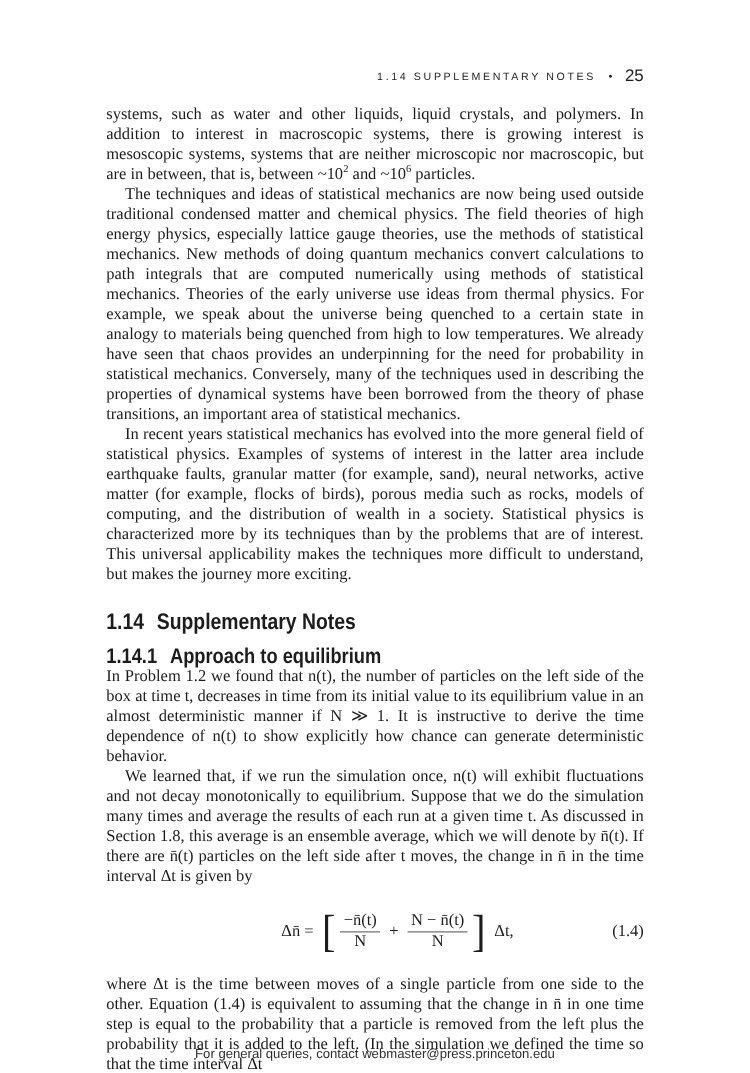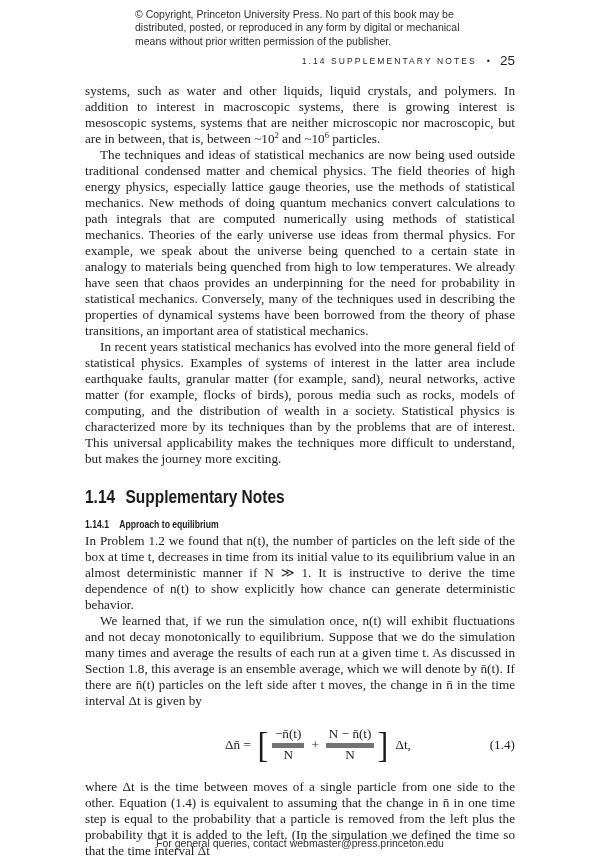--- a/index.html
+++ b/index.html
@@ -24,47 +24,46 @@
     position:absolute;top:83px;left:85px;width:430px;
     font-size:13.2px;line-height:16px;text-align:justify;
   }
   .content p{margin:0;}
   .indent{text-indent:15px;}
   .it{}
   sup.exp{font-size:8.5px;line-height:0;vertical-align:super;}
   .sec-heading{margin-top:22px;font-family:"Liberation Sans",sans-serif;font-weight:bold;white-space:nowrap;}
   .sec-heading .inner{display:inline-block;transform:scaleX(.86);transform-origin:0 50%;}
   .h1-size{font-size:18px;}
-  .h2-size{font-size:10px;margin-top:12px;}
+  .h2-size{font-size:17px;margin-top:12px;}
   .sec-num{margin-right:12px;}
   .after-heading{margin-top:10px;}
   .equation{
     position:relative;margin:14px 0 12px;height:44px;
     display:flex;align-items:center;justify-content:center;
     text-align:left;font-size:13.2px;
   }
   .eq-math{display:flex;align-items:center;margin-left:36px;}
   .eq-lhs{margin-right:5px;}
   .bracket{font-size:36px;font-weight:400;line-height:.85;padding:0 1px;transform:scaleX(.9);}
   .frac{display:inline-flex;flex-direction:column;align-items:center;line-height:1.12;margin:0 2px;}
-  .frac .num{border-bottom:5px solid #737373;padding:0 3px 1px;}
+  .frac .num{border-bottom:1px solid #737373;padding:0 3px 1px;}
   .eq-op{margin:0 5px;}
   .eq-rhs{margin-left:5px;}
   .eq-tag{position:absolute;right:0;top:50%;transform:translateY(-50%);font-style:normal;}
   .footer{
     position:absolute;bottom:9px;left:0;width:100%;text-align:center;
     font-family:"Liberation Sans",sans-serif;font-size:10.5px;color:#2e2e2e;
   }
 </style>
 </head>
 <body>
 
 <div class="page">
 
-  <div class="copyright">© Copyright, Princeton University Press. No part of this book may be distributed, posted, or reproduced in any form by digital or mechanical means without prior written permission of the publisher.</div>
 
   <div class="running-head">
     <span class="rh-label">1.14 SUPPLEMENTARY NOTES</span>
     <span class="rh-bullet">•</span>
     <span class="rh-page">25</span>
   </div>
 
   <div class="content">
 
     <p><span>systems, such as water and other liquids, liquid crystals, and polymers. In addition to interest in macroscopic systems, there is growing interest is </span><span class="it">mesoscopic</span><span> systems, systems that are neither microscopic nor macroscopic, but are in between, that is, between ~10</span><sup class="exp">2</sup><span> and ~10</span><sup class="exp">6</sup><span> particles.</span></p>

